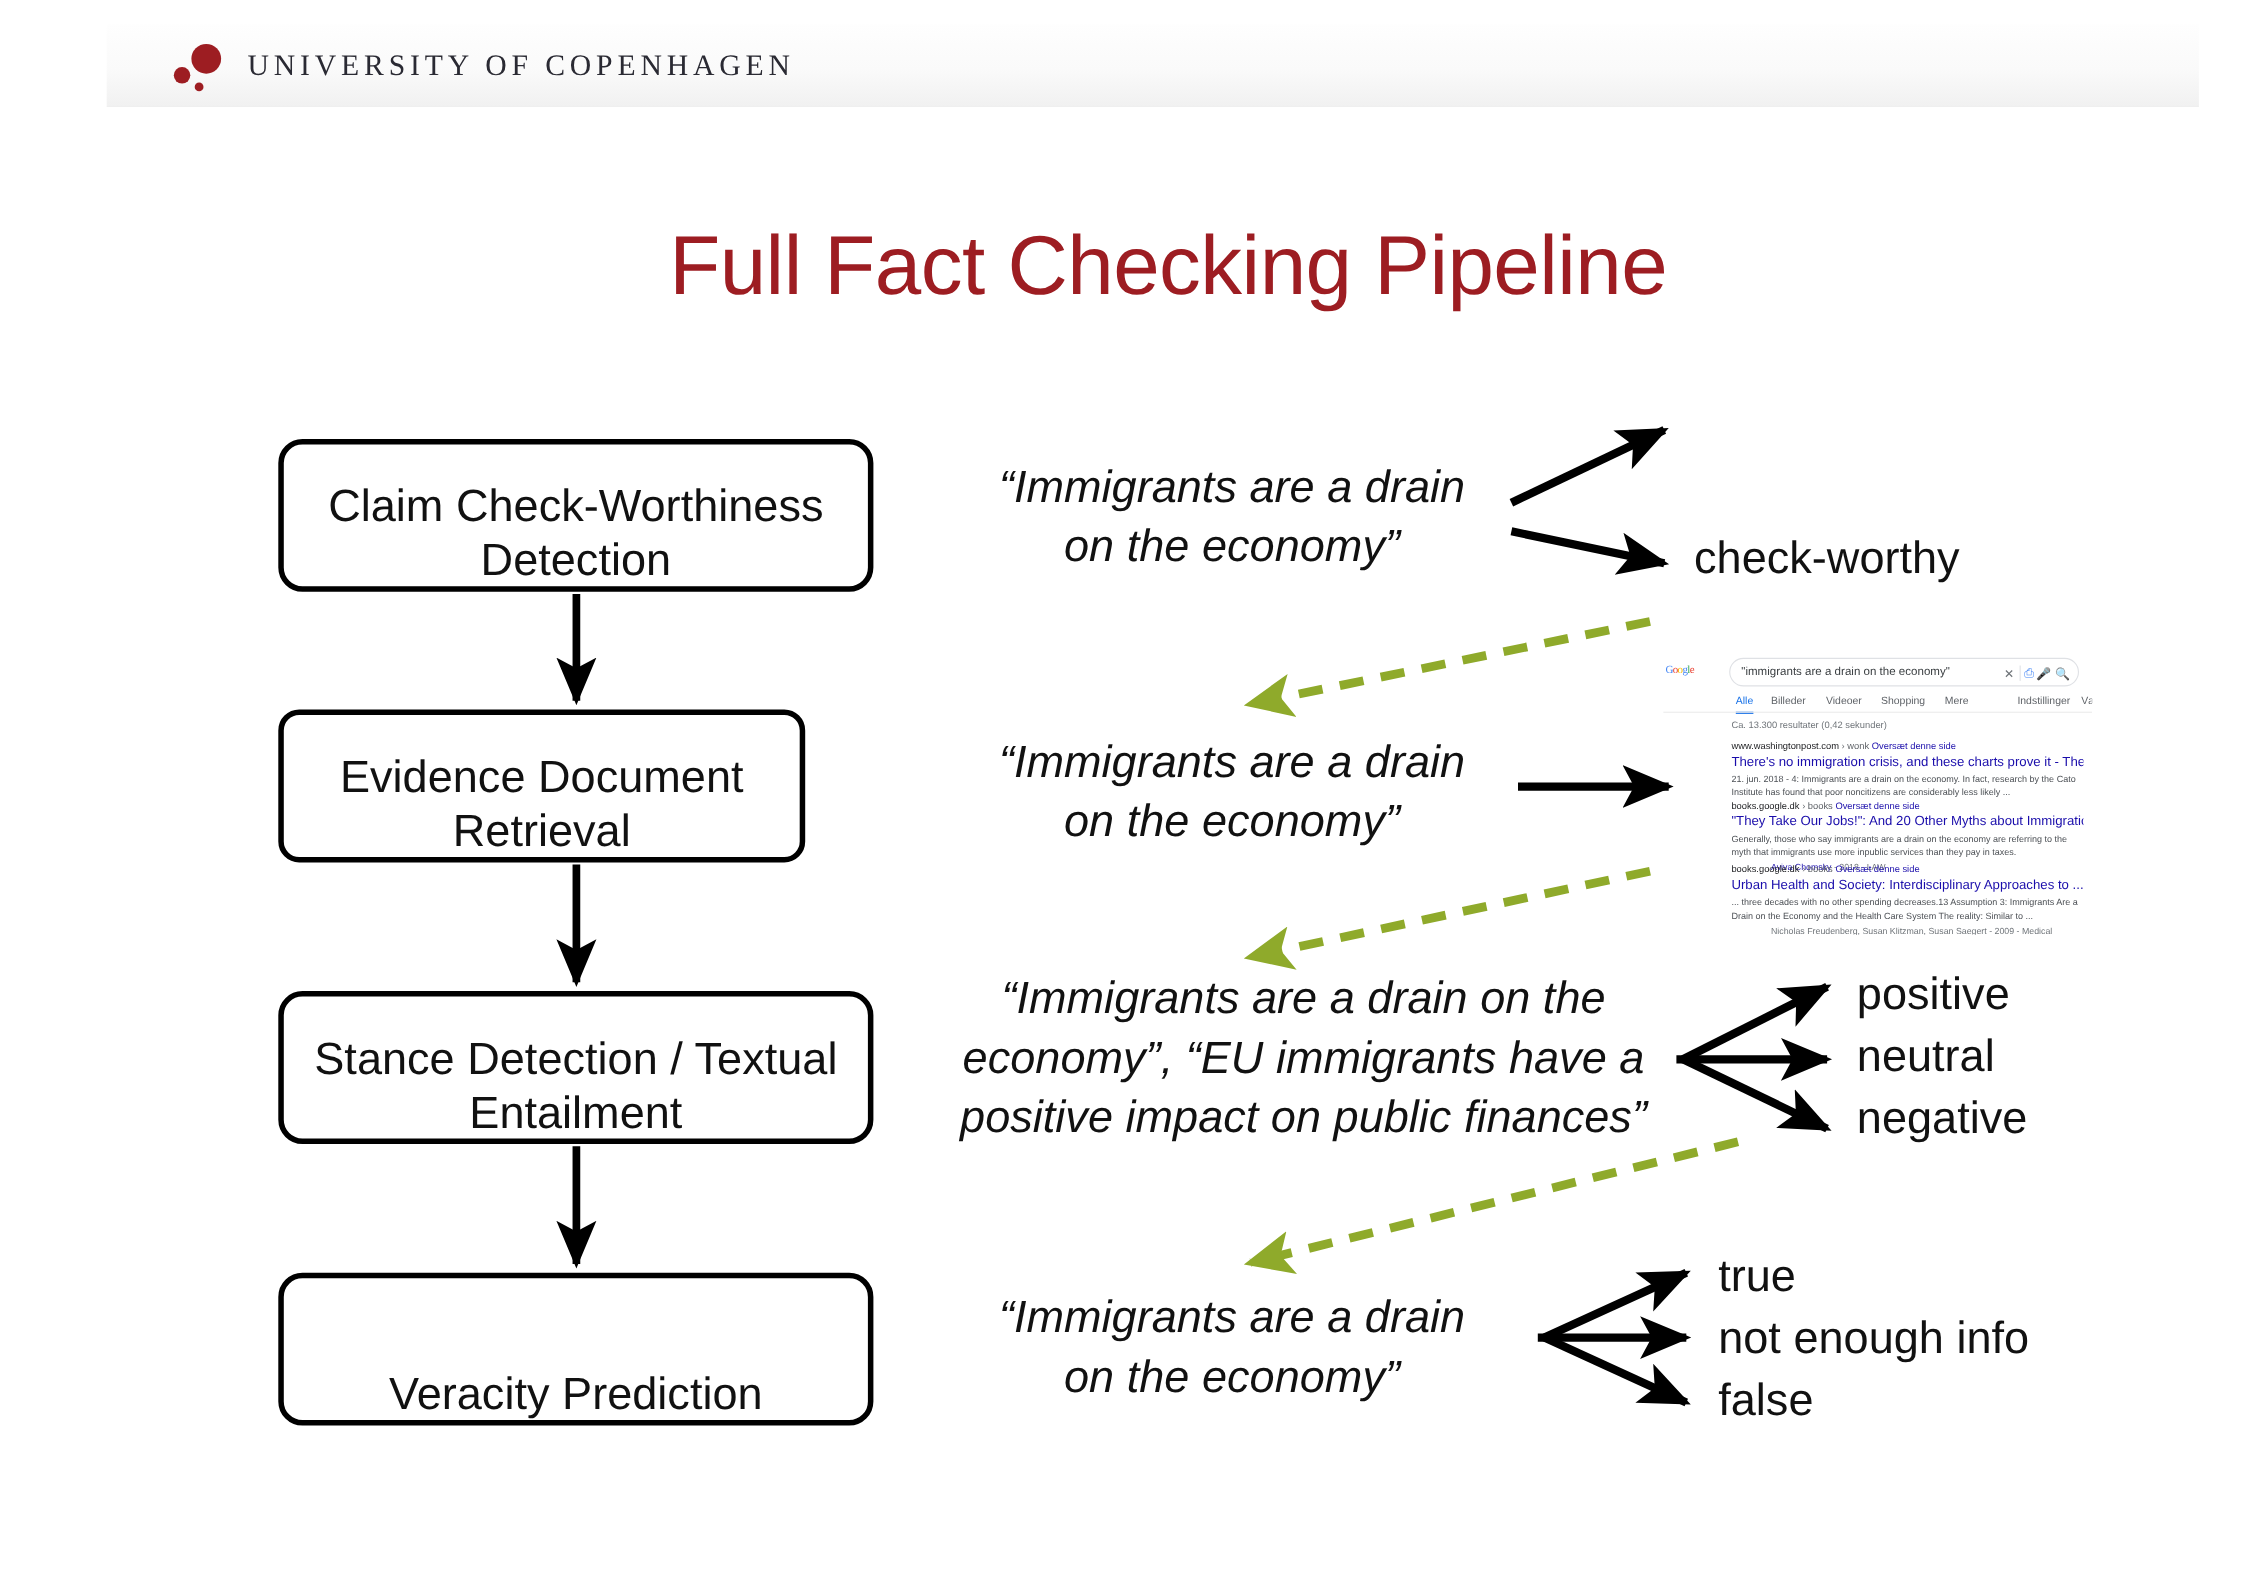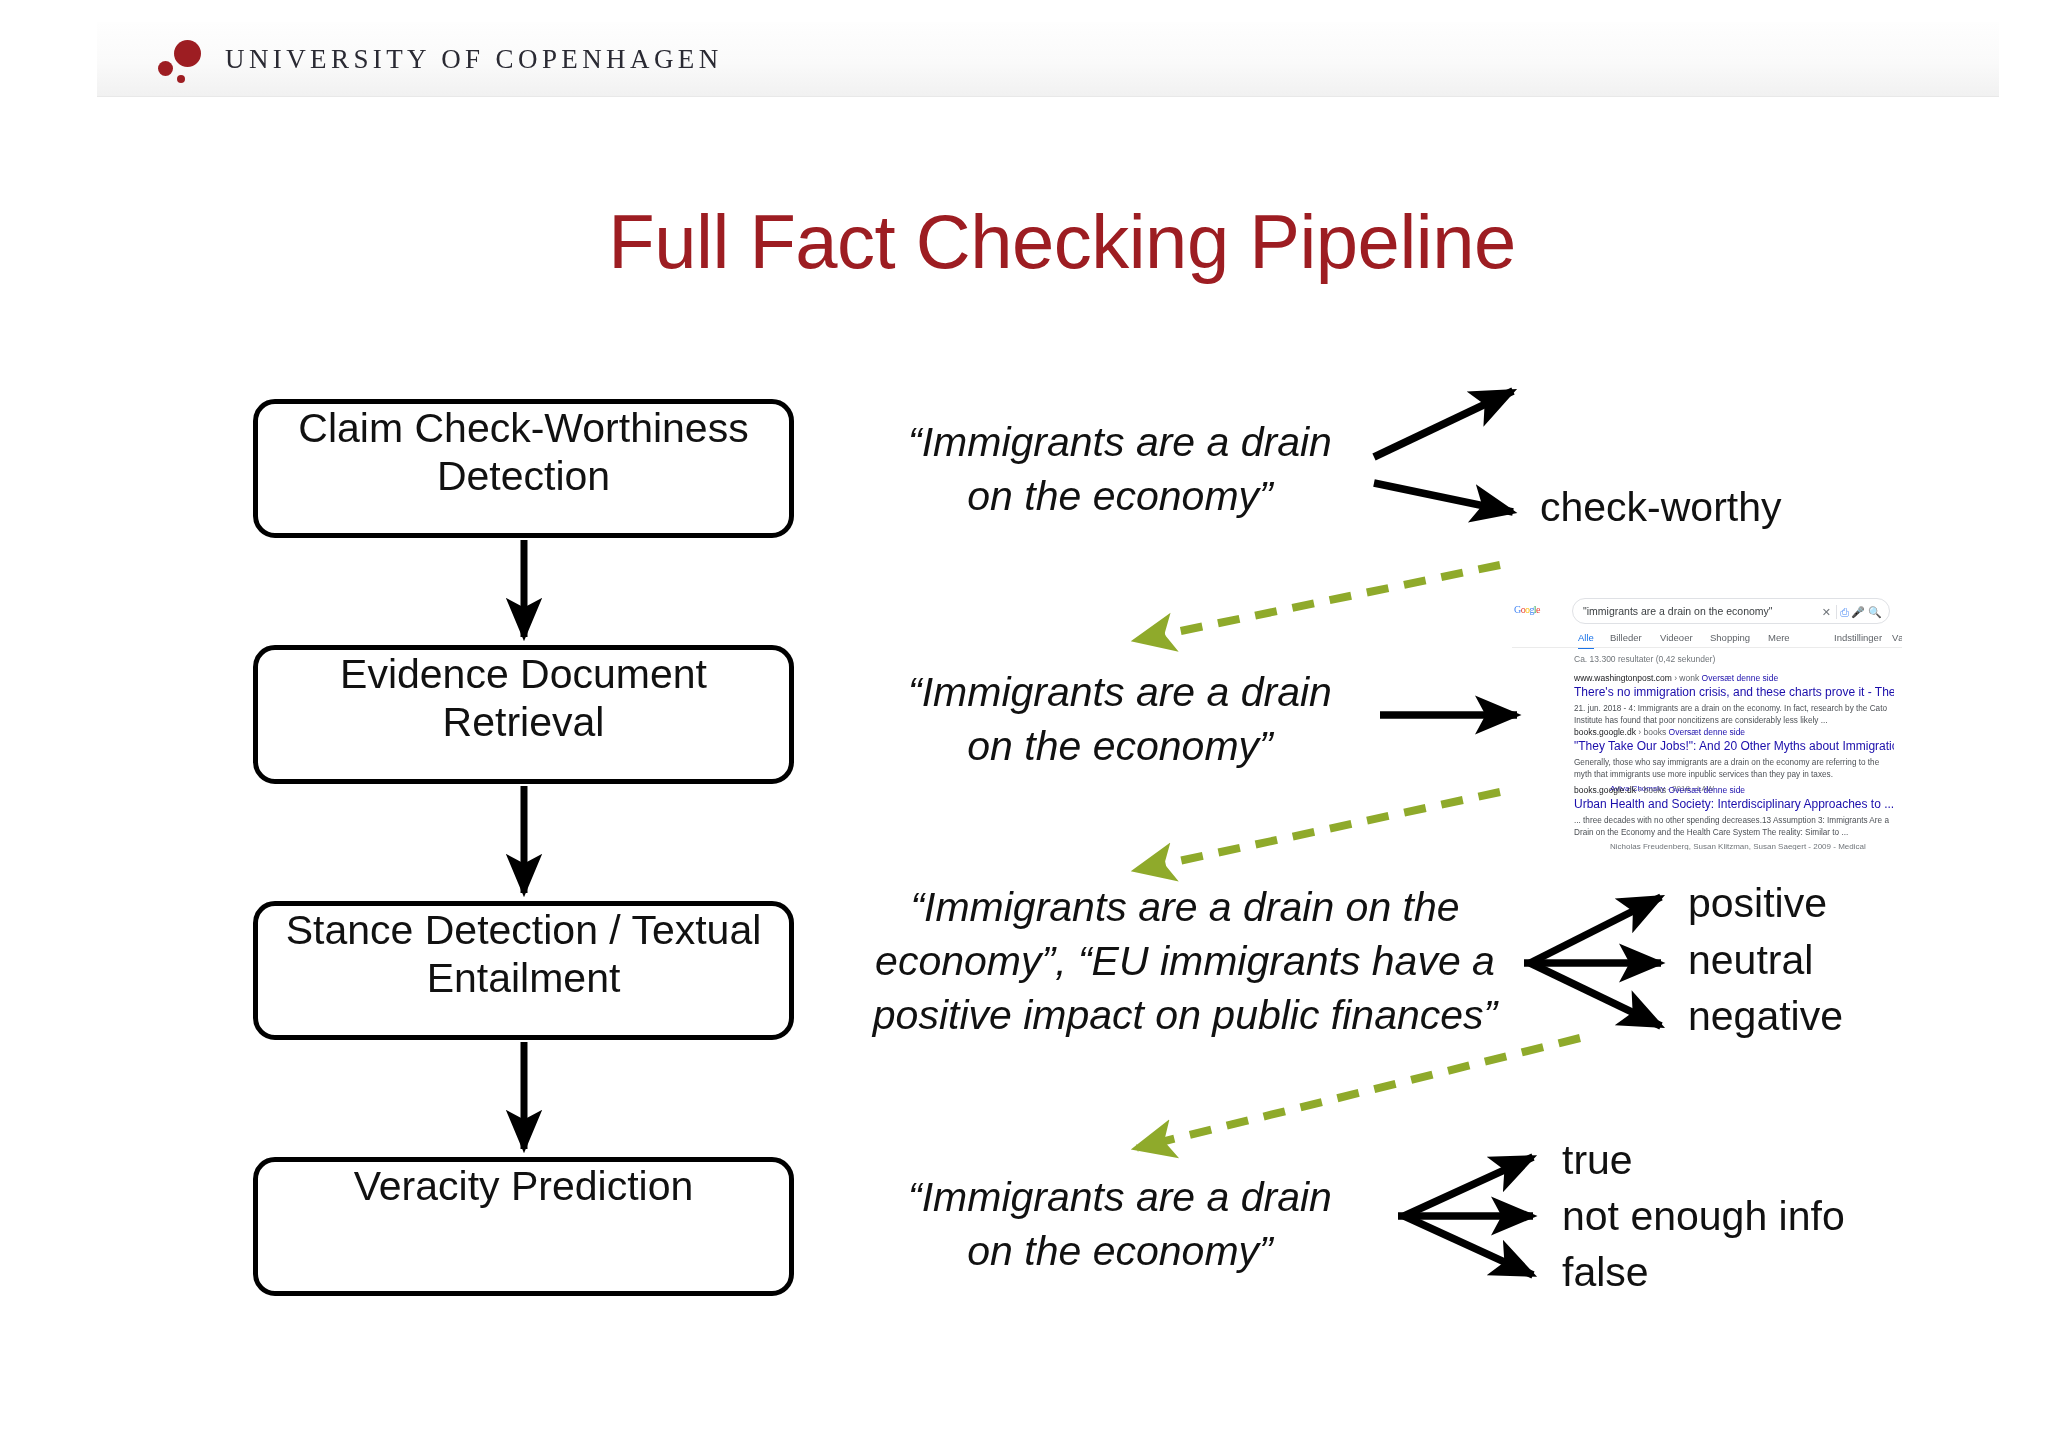--- a/index.html
+++ b/index.html
@@ -54,29 +54,29 @@
     font-weight:400;
     letter-spacing:-0.5px;
   }
   
   .flow-box{
     position:absolute;
     border:5px solid #000000;
     border-radius:22px;
     background:#ffffff;
     box-sizing:border-box;
-    display:flex;align-items:flex-start;justify-content:center;
+    display:flex;align-items:flex-end;justify-content:center;
     text-align:center;
     font-size:41px;
     color:#111111;
     line-height:1.18;
     padding:0 16px;
   }
   #box-0{left:253px;top:399px;width:541px;height:139px;}
-  #box-1{left:253px;top:645px;width:541px;height:139px;}
+  #box-1{left:253px;top:645px;width:479px;height:139px;border-radius:19px;}
   #box-2{left:253px;top:901px;width:541px;height:139px;}
   #box-3{left:253px;top:1157px;width:541px;height:139px;}
 
   
   #wires{position:absolute;left:0;top:0;width:2048px;height:1447px;pointer-events:none;}
 
   
   .claim{
     position:absolute;
     font-style:italic;

